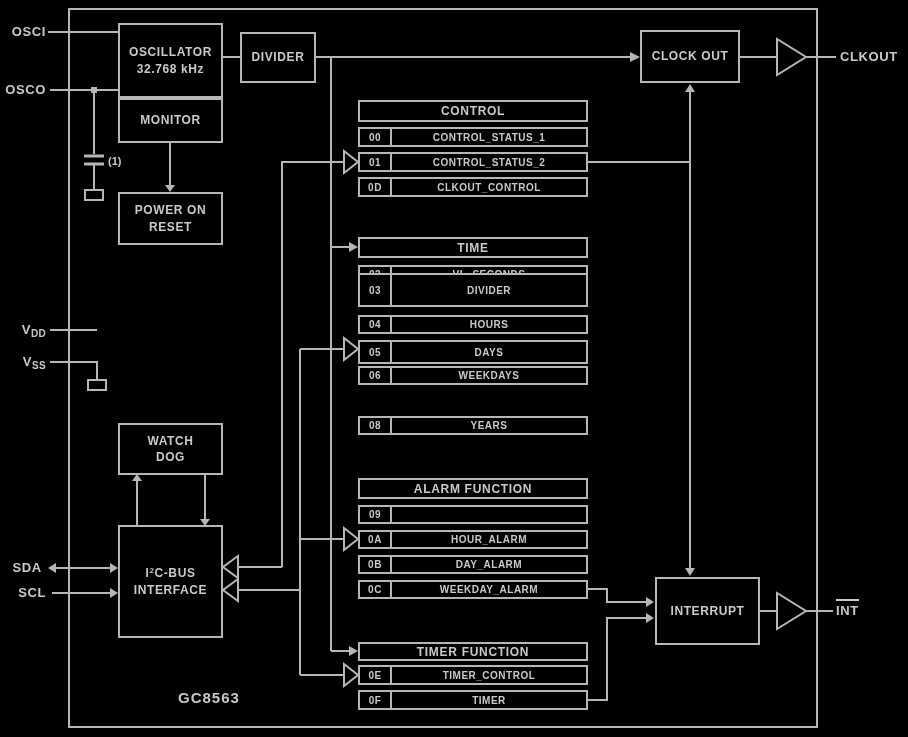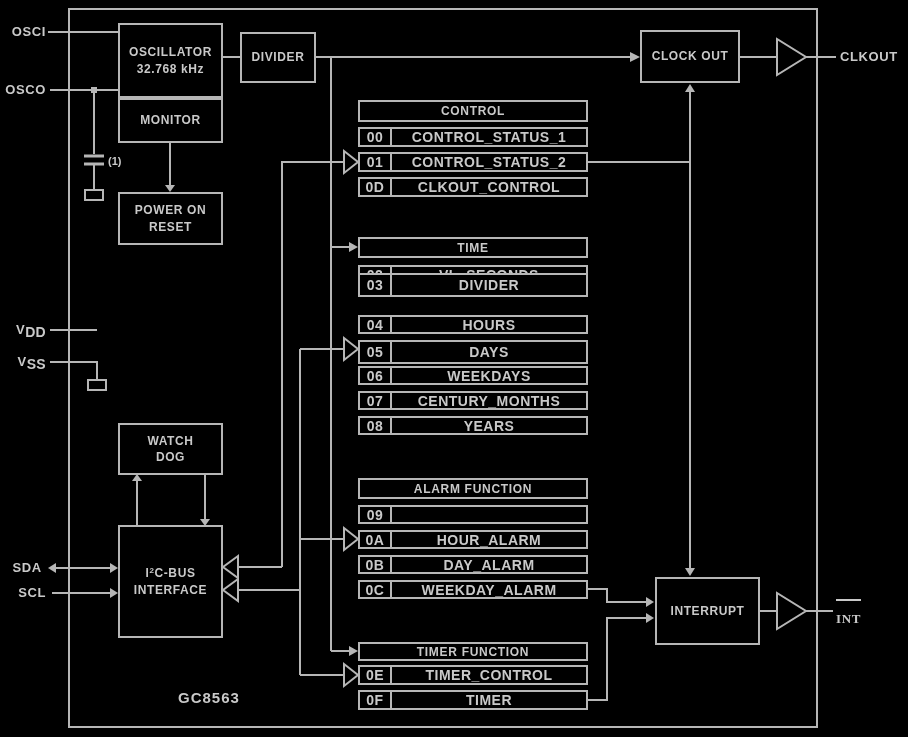--- a/index.html
+++ b/index.html
@@ -25,28 +25,28 @@
     display:flex;flex-direction:column;align-items:center;justify-content:center;
     font-size:12px;font-weight:bold;letter-spacing:.6px;text-align:center;line-height:1.35;
   }
   .reg-header{
     position:absolute;left:358px;width:230px;border:2px solid var(--line);background:var(--background);
     display:flex;align-items:center;justify-content:center;
     font-size:12px;font-weight:bold;letter-spacing:.7px;
   }
   .reg-row{
     position:absolute;left:358px;width:230px;border:2px solid var(--line);background:var(--background);
-    display:flex;font-size:14px;font-weight:bold;letter-spacing:.5px;
+    display:flex;font-size:10px;font-weight:bold;letter-spacing:.5px;
   }
   .reg-addr{width:32px;border-right:2px solid var(--line);display:flex;align-items:center;justify-content:center;}
   .reg-name-cell{flex:1;display:flex;align-items:center;justify-content:center;}
   .pin-label{position:absolute;font-size:13px;font-weight:bold;letter-spacing:.6px;line-height:14px;}
-  .pin-label .sub{font-size:14px;vertical-align:-3px;letter-spacing:.3px;}
+  .pin-label .sub{font-size:10px;vertical-align:-3px;letter-spacing:.3px;}
   .block .sup{font-size:8px;vertical-align:4px;}
-  .overline{border-top:2px solid var(--text);padding-top:11px;display:inline-block;line-height:13px;font-family:Liberation Serif, serif;}
+  .overline{border-top:2px solid var(--text);padding-top:3px;display:inline-block;line-height:13px;}
   .note{position:absolute;font-size:11px;font-weight:bold;}
   .chip-name{position:absolute;font-size:15px;font-weight:bold;letter-spacing:1px;margin-top:7px;}
 </style>
 </head>
 <body>
 
 <div class="stage">
 
   <svg class="wires" viewBox="0 0 908 737">
     <rect x="69" y="9" width="748" height="718"></rect>
@@ -200,39 +200,35 @@
   <div class="reg-row" style="top:177px;height:20px">
     <div class="reg-addr">0D</div>
     <div class="reg-name-cell">CLKOUT_CONTROL</div>
   </div>
 
   <div class="reg-header" style="top:237px;height:21px">TIME</div>
   <div class="reg-row" style="top:265px;height:19px">
     <div class="reg-addr">02</div>
     <div class="reg-name-cell">VL_SECONDS</div>
   </div>
-  <div class="reg-row" style="top:273px;height:24px">
+  <div class="reg-row" style="top:273px;height:34px">
     <div class="reg-addr">03</div>
     <div class="reg-name-cell">DIVIDER</div>
   </div>
   <div class="reg-row" style="top:315px;height:19px">
     <div class="reg-addr">04</div>
     <div class="reg-name-cell">HOURS</div>
   </div>
   <div class="reg-row" style="top:340px;height:24px">
     <div class="reg-addr">05</div>
     <div class="reg-name-cell">DAYS</div>
   </div>
   <div class="reg-row" style="top:366px;height:19px">
     <div class="reg-addr">06</div>
     <div class="reg-name-cell">WEEKDAYS</div>
-  </div>
-  <div class="reg-row" style="top:391px;height:19px">
-    <div class="reg-addr">07</div>
-    <div class="reg-name-cell">CENTURY_MONTHS</div>
   </div>
   <div class="reg-row" style="top:416px;height:19px">
     <div class="reg-addr">08</div>
     <div class="reg-name-cell">YEARS</div>
   </div>
 
   <div class="reg-header" style="top:478px;height:21px">ALARM FUNCTION</div>
   <div class="reg-row" style="top:505px;height:19px">
     <div class="reg-addr">09</div>
   </div>

